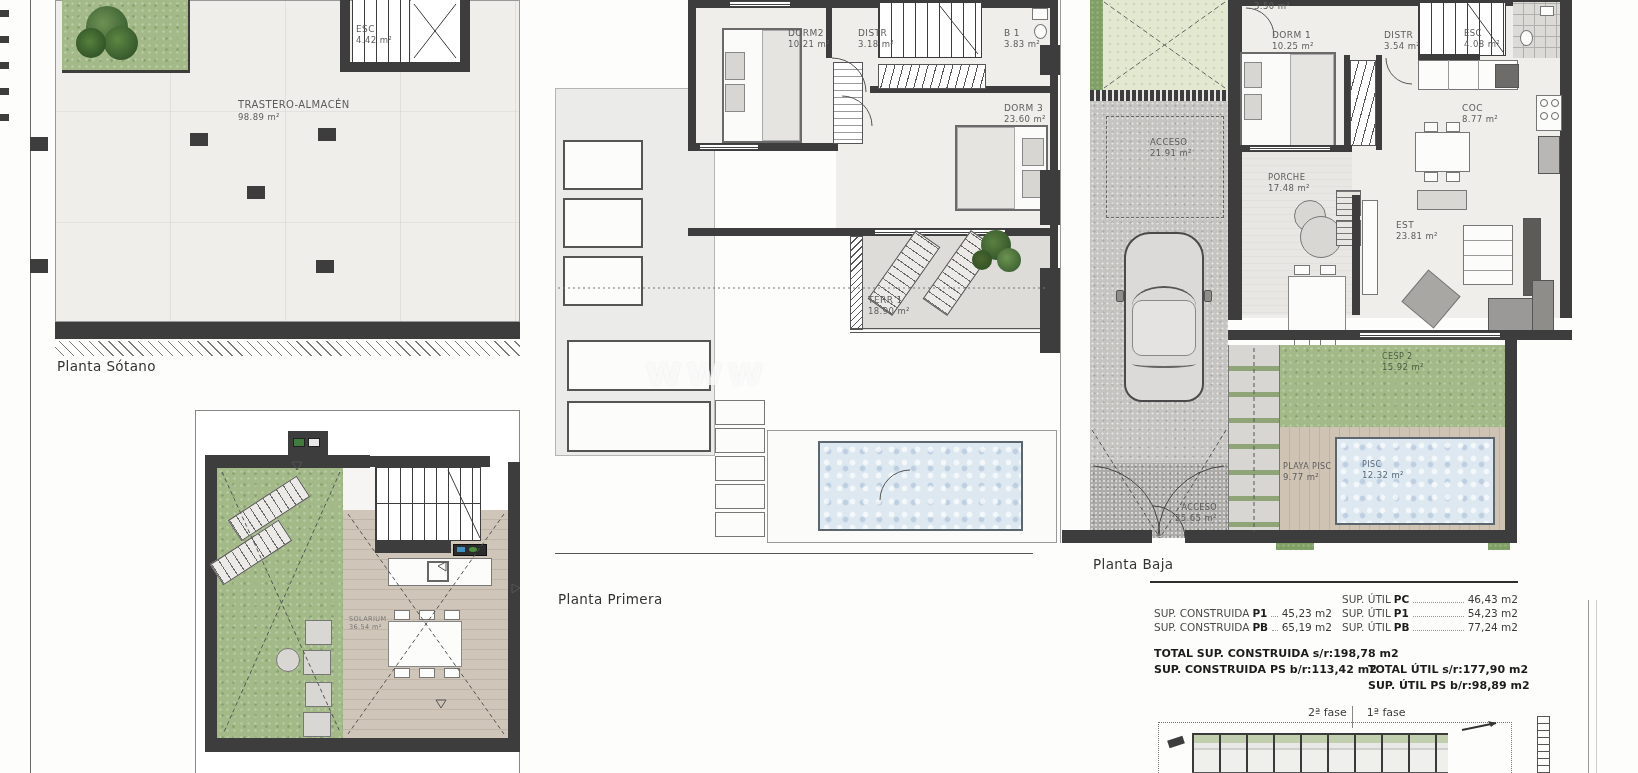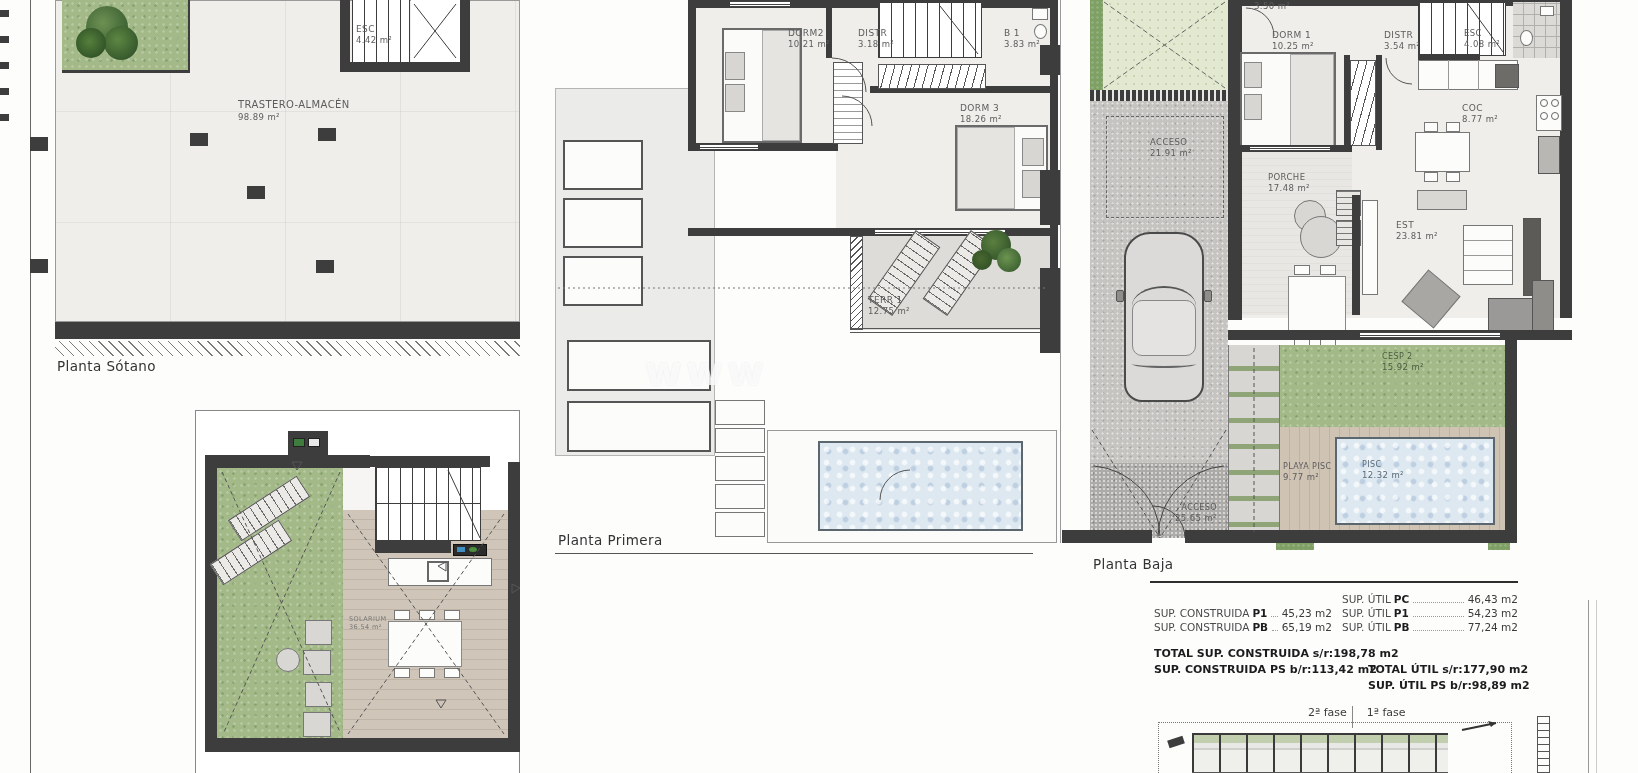--- a/index.html
+++ b/index.html
@@ -186,49 +186,49 @@
   <div class="abs stairsV" style="left:878px;top:2px;width:104px;height:56px"></div>
   <div class="abs hangers" style="left:878px;top:64px;width:108px;height:25px"></div>
 
   <div class="rlabel" style="left:1004px;top:28px">
     <span class="nm">B 1</span>
     <span class="ar">3.83 m²</span>
   </div>
   <div class="abs furn" style="left:1032px;top:8px;width:16px;height:12px"></div>
   <div class="abs furn circle" style="left:1034px;top:24px;width:13px;height:15px"></div>
 
-  <div class="rlabel" style="left:960px;top:103px">
+  <div class="rlabel" style="left:1004px;top:103px">
     <span class="nm">DORM 3</span>
-    <span class="ar">18.26 m²</span>
+    <span class="ar">23.60 m²</span>
   </div>
   <div class="abs bed" style="left:955px;top:125px;width:93px;height:86px"></div>
   <div class="abs pillow" style="left:1022px;top:138px;width:22px;height:28px"></div>
   <div class="abs pillow" style="left:1022px;top:170px;width:22px;height:28px"></div>
   <div class="abs blank" style="left:957px;top:127px;width:58px;height:82px"></div>
 
   <div class="abs wall" style="left:688px;top:228px;width:370px;height:8px"></div>
   <div class="abs win" style="left:875px;top:229px;width:130px;height:6px"></div>
   <div class="abs" style="left:863px;top:236px;width:195px;height:94px;background:#dedcd8"></div>
   <div class="abs hatchwall" style="left:850px;top:236px;width:13px;height:94px"></div>
   <div class="abs wall" style="left:1050px;top:228px;width:8px;height:102px"></div>
   <div class="abs lounger" style="left:862px;top:258px;width:84px;height:30px;transform:rotate(-55deg)"></div>
   <div class="abs lounger" style="left:917px;top:258px;width:84px;height:30px;transform:rotate(-55deg)"></div>
   <div class="abs circle" style="left:981px;top:230px;width:30px;height:30px;background:radial-gradient(circle at 40% 40%,#5a8040,#33542a 80%)"></div>
   <div class="abs circle" style="left:997px;top:248px;width:24px;height:24px;background:radial-gradient(circle at 40% 40%,#6c9450,#3c6032 80%)"></div>
   <div class="abs circle" style="left:972px;top:250px;width:20px;height:20px;background:radial-gradient(circle at 45% 45%,#49672f,#2f5026 85%)"></div>
   <div class="rlabel" style="left:868px;top:295px">
     <span class="nm">TERR 1</span>
-    <span class="ar">12.75 m²</span>
+    <span class="ar">18.90 m²</span>
   </div>
   <div class="abs" style="left:850px;top:328px;width:208px;height:5px;border-top:1px solid #555;border-bottom:1px solid #555"></div>
 
   <div class="abs" style="left:767px;top:430px;width:290px;height:113px;border:1px solid #999;background:#fbfbfa"></div>
   <div class="abs pool" style="left:818px;top:441px;width:205px;height:90px"></div>
   <div class="abs" style="left:555px;top:553px;width:478px;height:1px;background:#555"></div>
-  <div class="plabel" style="left:558px;top:532px">Planta Primera</div>
+  <div class="plabel" style="left:558px;top:591px">Planta Primera</div>
 
   <div class="abs wall" style="left:1040px;top:45px;width:20px;height:30px"></div>
   <div class="abs wall" style="left:1040px;top:170px;width:20px;height:55px"></div>
   <div class="abs wall" style="left:1040px;top:268px;width:20px;height:85px"></div>
   <div class="abs" style="left:1060px;top:0;width:1px;height:543px;background:#9a9a9a"></div>
 
   <div class="abs grasspale" style="left:1090px;top:0;width:138px;height:90px"></div>
   <div class="abs grassdark" style="left:1090px;top:0;width:13px;height:90px"></div>
   <div class="abs" style="left:1090px;top:90px;width:138px;height:11px;background:repeating-linear-gradient(90deg,#3d3d3d 0 4px,#e8e8e6 4px 6px)"></div>
 

